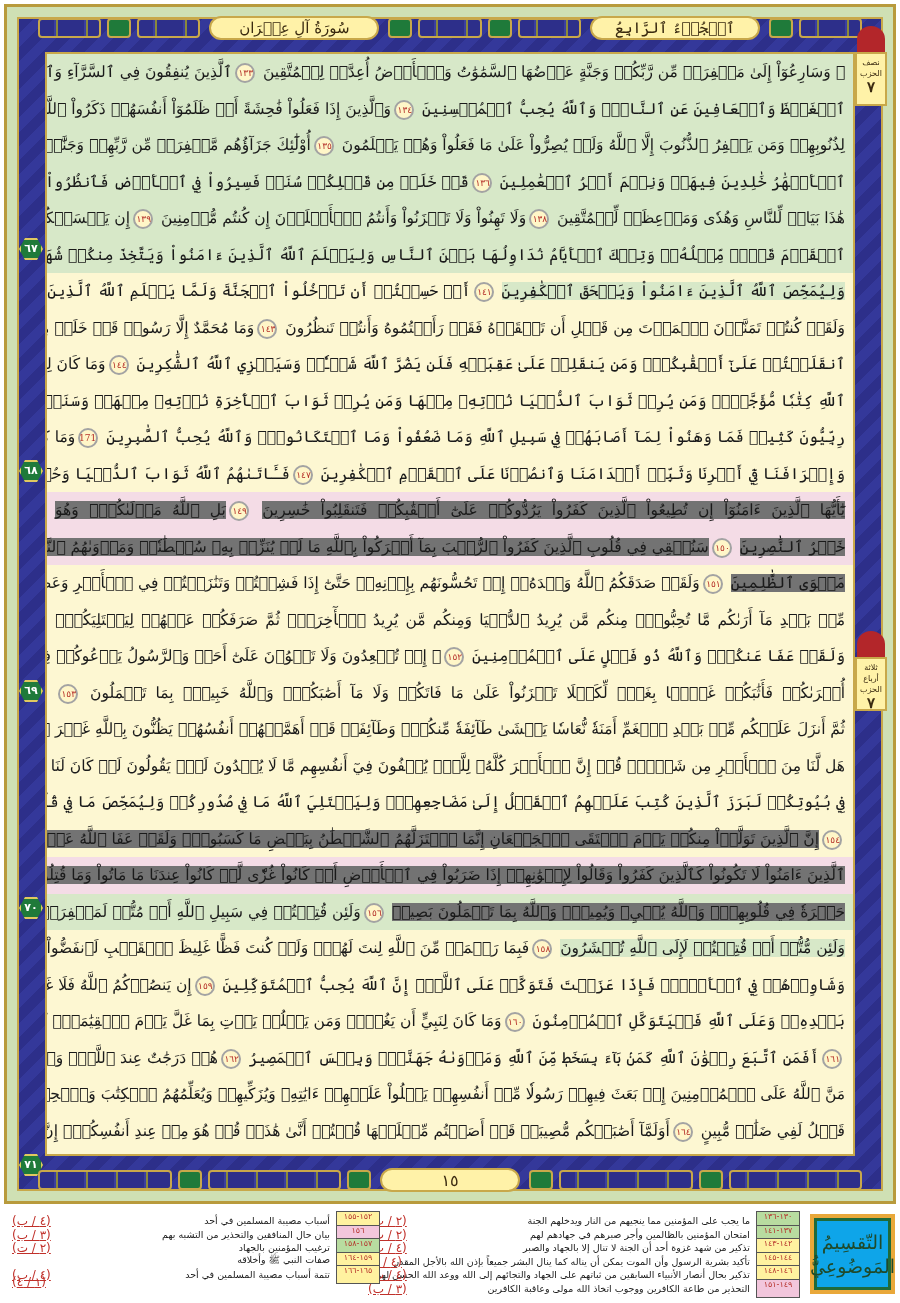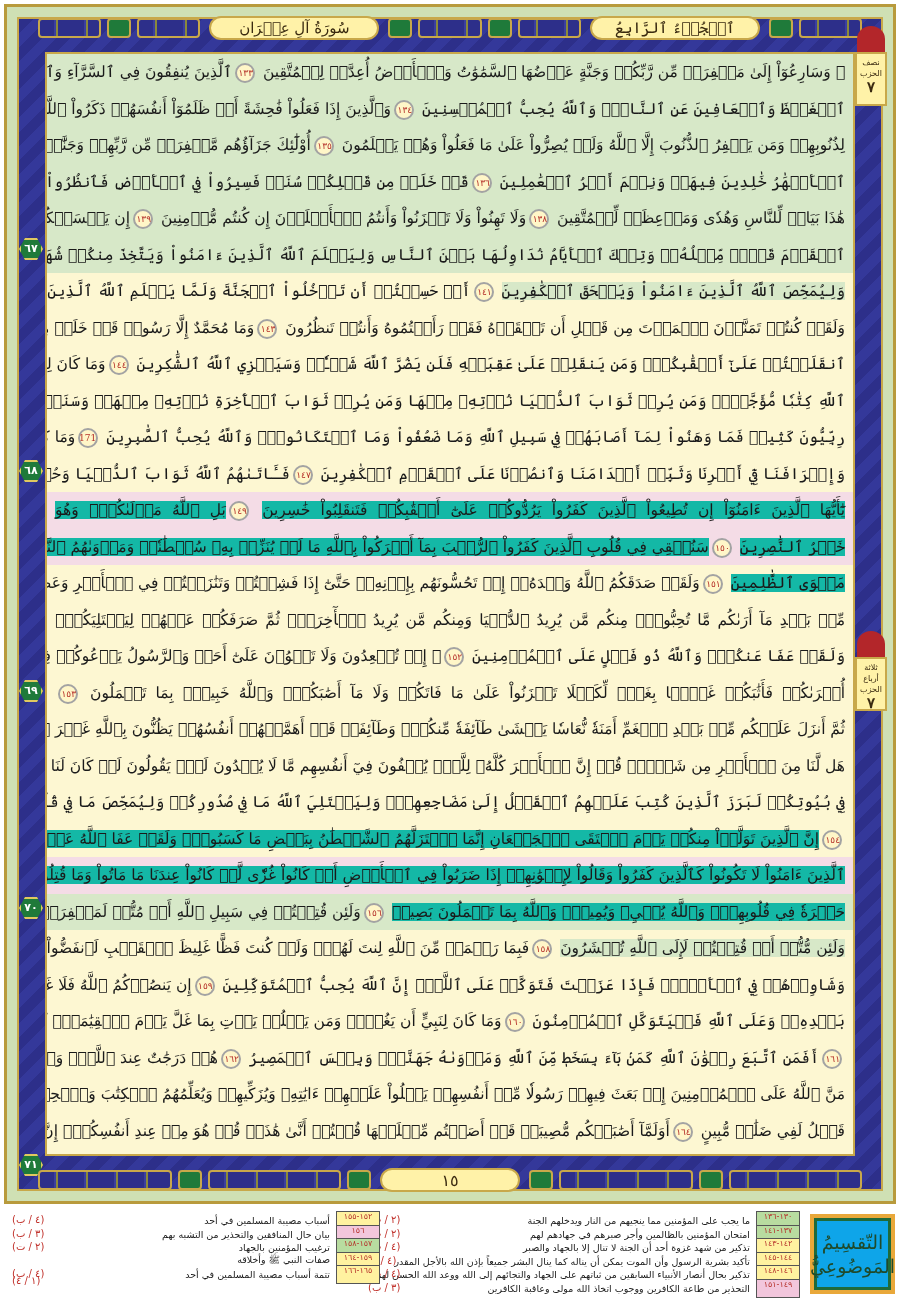--- a/index.html
+++ b/index.html
@@ -44,21 +44,21 @@
     position: relative; height: 36.5px; line-height: 36.5px;
     direction: rtl; text-align: justify; text-align-last: justify;
     padding: 0 8px; white-space: nowrap; overflow: hidden;
     font-family: "DejaVu Serif", serif; font-size: 15.5px; color: #1a1a1a;
   }
   .bg-green { background: #d7e8c8; }
   .bg-yellow { background: #fdf7d2; }
   .bg-pink { background: #f4dce6; }
   .seg { display: inline; }
   .seg.green { background: #d7e8c8; }
-  .seg.pink { background: #14b8a6; }
+  .seg.pink { background: #737373; }
   .seg.yellow { background: #fdf7d2; }
   .ayah {
     display: inline-block; width: 20px; height: 20px; line-height: 16px;
     border: 2px solid #a3a3a3; border-radius: 50%; background: #fff6c8;
     font-size: 9px; text-align: center; color: #b5302a; vertical-align: middle; margin: 0 3px;
   }
 
   .side-left, .side-right {
     position: absolute; top: 45px; bottom: 45px; width: 24px;
   }
@@ -103,21 +103,21 @@
     white-space: nowrap;
   }
   .range {
     flex: 0 0 auto; width: 44px; height: 19px; border: 1px solid #555; font-size: 8px;
     text-align: center; line-height: 9px; margin-left: 6px; color: #b5302a;
   }
   .range.green { background: #b8dca0; }
   .range.yellow { background: #fff2a0; }
   .range.pink { background: #f2c6dc; }
   .ref {
-    position: absolute; font-size: 10px; color: #c0302a; direction: rtl; white-space: nowrap;
+    position: absolute; font-size: 12px; color: #c0302a; direction: rtl; white-space: nowrap; text-decoration: underline;
   }
 </style>
 </head>
 <body>
 
 <div class="frame">
   <div class="frame-inner"></div>
 
   <div class="band-top">
     <div class="hex"></div>

